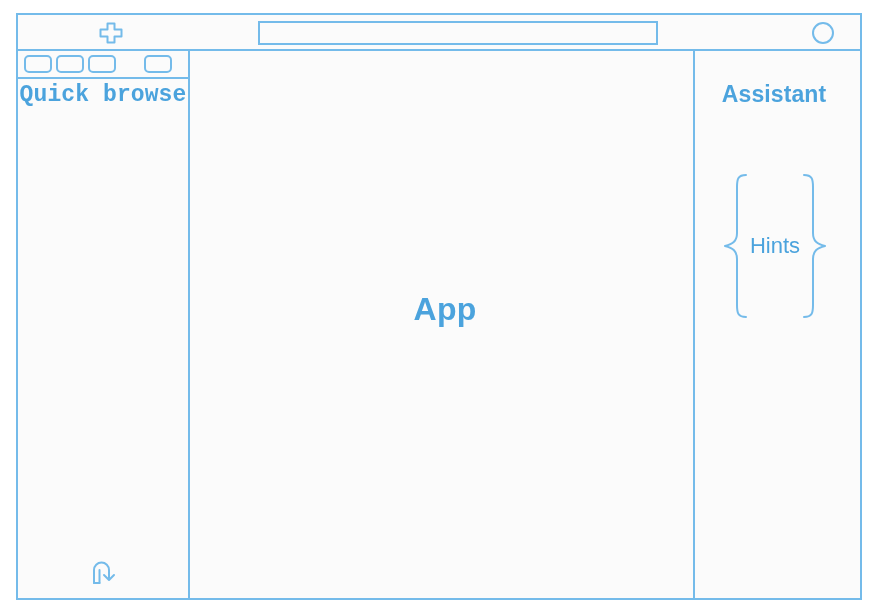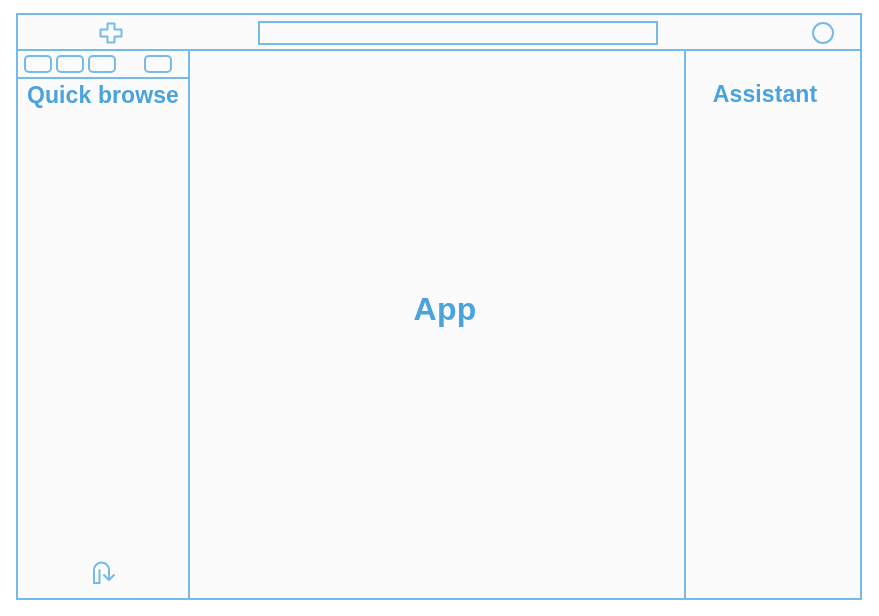--- a/index.html
+++ b/index.html
@@ -126,20 +126,21 @@
     position: absolute;
     left: 0;
     top: 30px;
     width: 100%;
     text-align: center;
     font-size: 23px;
     font-weight: bold;
     color: #4ba3dd;
     line-height: 1.28;
     letter-spacing: 0.1px;
+    font-family: Liberation Mono, monospace;
   }
   .sidebar-footer-icon {
     position: absolute;
     left: 72px;
     bottom: 12px;
     width: 30px;
     height: 28px;
   }
 
   
@@ -158,21 +159,21 @@
     font-size: 32px;
     font-weight: bold;
     color: #4ba3dd;
     margin-top: -30px;
     letter-spacing: 0.2px;
   }
 
   
   .assistant {
     position: absolute;
-    right: 16px;
+    right: 7px;
     top: 0;
     width: 160px;
     height: 100%;
     box-sizing: border-box;
     border-left: 2px solid #74bbea;
     background: #fbfbfb;
     text-decoration: underline;
   }
   .assistant-title {
     position: absolute;
@@ -250,16 +251,31 @@
       </div>
     </div>
 
     <div class="app-region">
       <div class="app-label">App</div>
     </div>
 
     <div class="assistant">
       <div class="assistant-title">Assistant</div>
 
+      <div class="hints-block">
+        <div class="brace">
+          <svg viewBox="0 0 26 146" width="26" height="146" preserveAspectRatio="none" aria-hidden="true">
+            <path d="M24 2 C16 2 15 6 15 14 L15 60 C15 68 11 71 3 73 C11 75 15 78 15 86 L15 132 C15 140 16 144 24 144" fill="none" stroke="#74bbea" stroke-width="2" stroke-linecap="round" stroke-linejoin="round"></path>
+          </svg>
+        </div>
+
+        <div class="hints-label">Hints</div>
+
+        <div class="brace">
+          <svg viewBox="0 0 26 146" width="26" height="146" preserveAspectRatio="none" aria-hidden="true">
+            <path d="M2 2 C10 2 11 6 11 14 L11 60 C11 68 15 71 23 73 C15 75 11 78 11 86 L11 132 C11 140 10 144 2 144" fill="none" stroke="#74bbea" stroke-width="2" stroke-linecap="round" stroke-linejoin="round"></path>
+          </svg>
+        </div>
+      </div>
     </div>
 
   </div>
 </div>
 
 </body></html>

